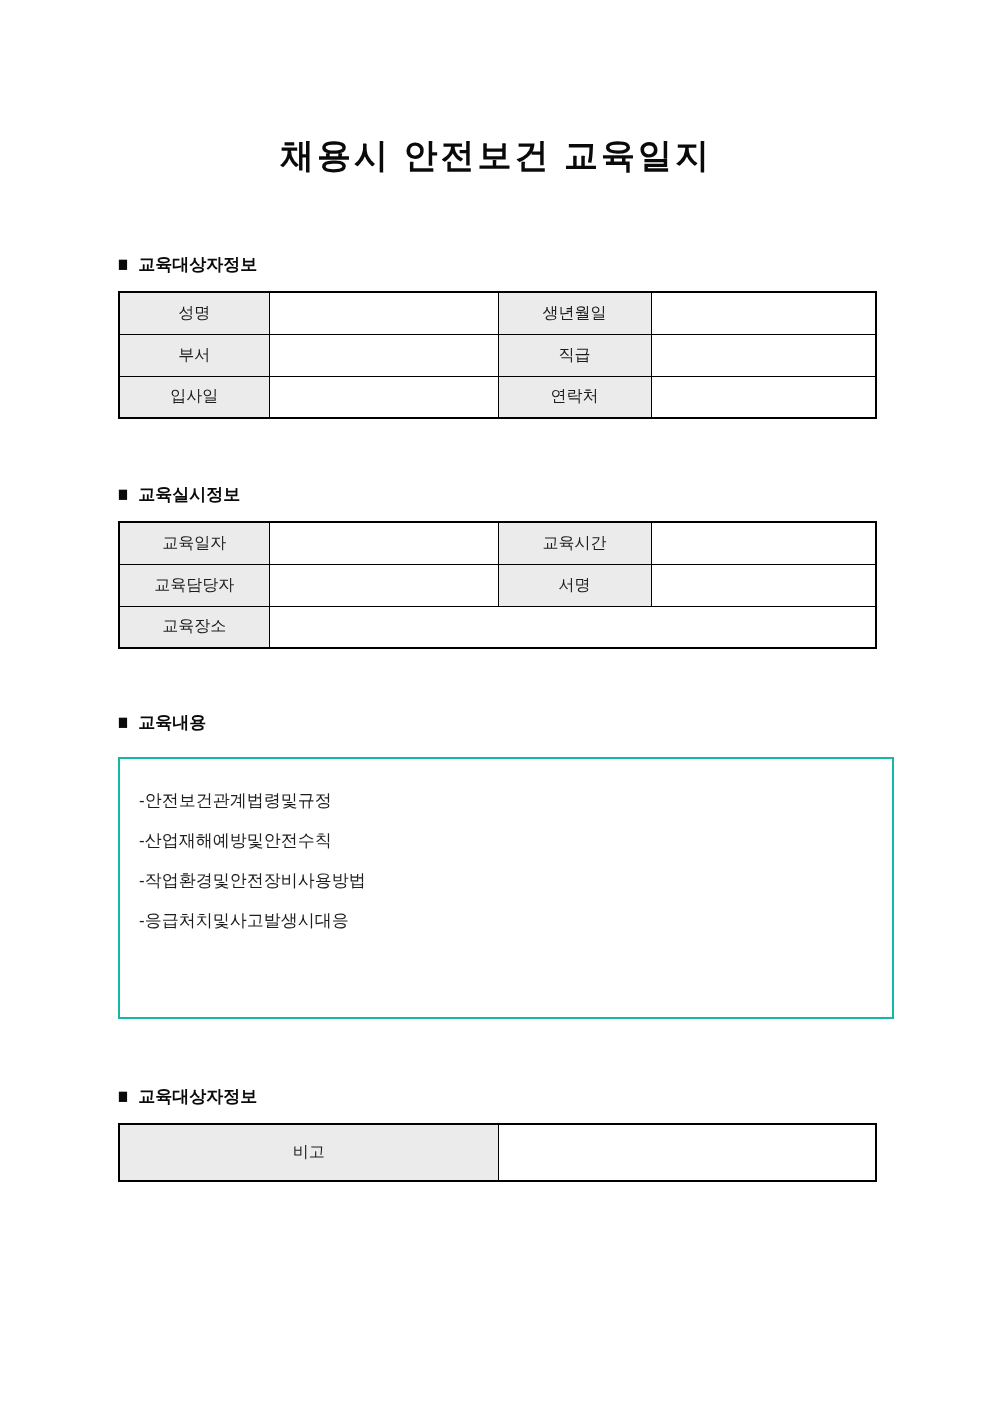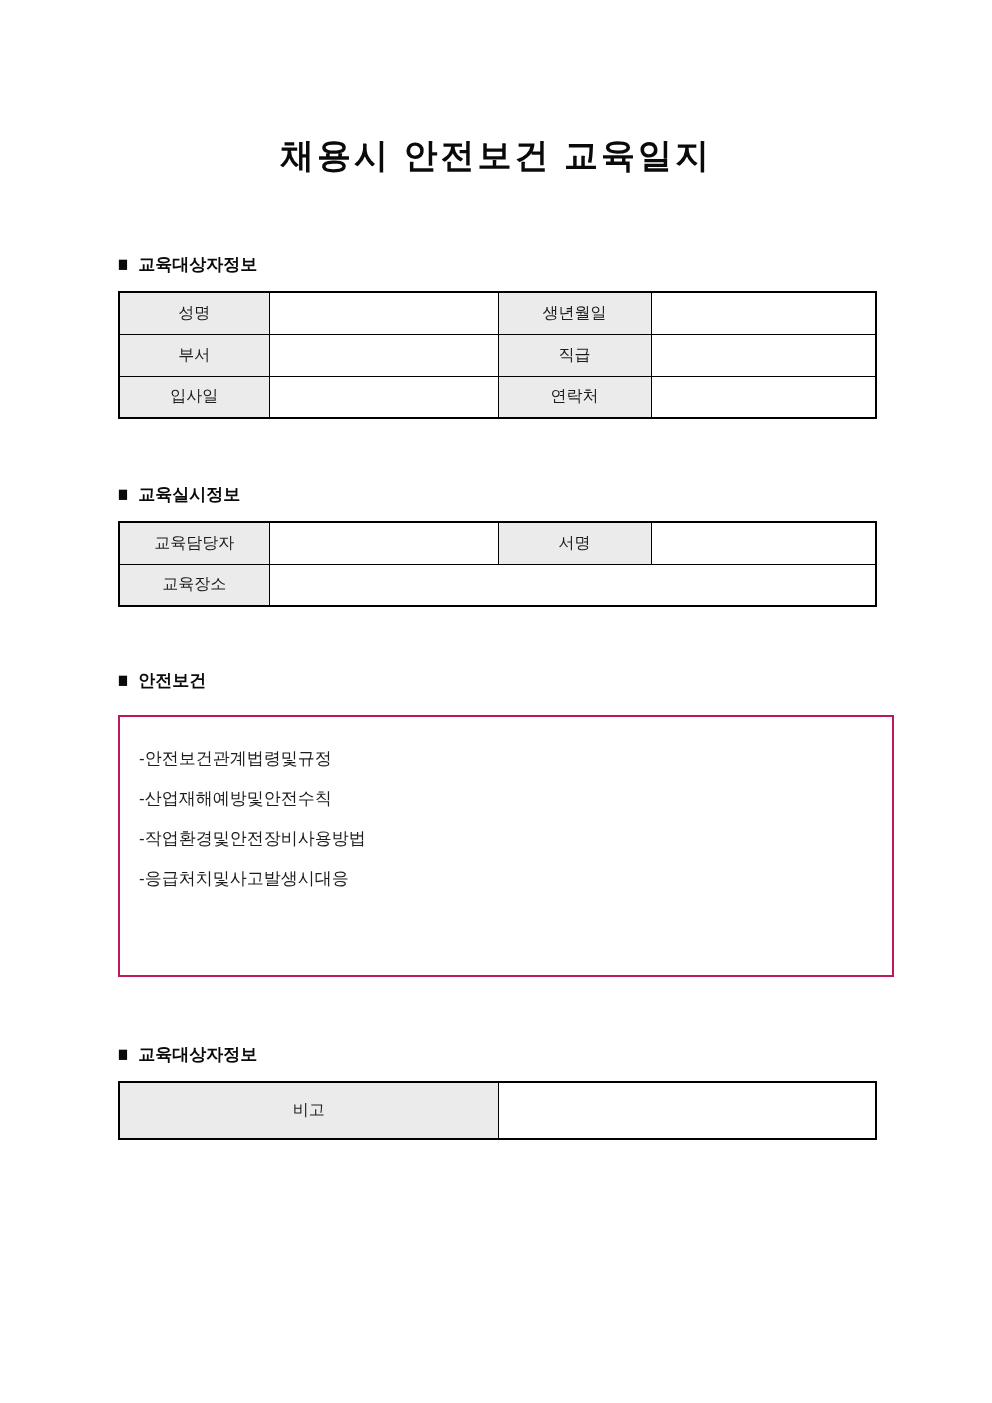--- a/index.html
+++ b/index.html
@@ -73,21 +73,21 @@
     background: #ffffff;
   }
   table.t-4col tr { height: 42px; }
   table.t-2col tr.r-top { height: 50px; }
   table.t-2col tr.r-bottom { height: 57px; padding-left: 18px; }
 
   .content-box {
     margin-top: 24px;
     width: 753px;
     height: 236px;
-    border: 2px solid #be185d;
+    border: 2px solid #14b8a6;
     box-sizing: content-box;
     padding: 22px 0 0 19px;
   }
   .content-line {
     font-size: 17px;
     line-height: 40px;
     color: #1c1c1c;
     white-space: nowrap;
   }
 </style>
@@ -141,35 +141,41 @@
 
     <table class="form-table t-4col">
       <colgroup>
           <col style="width:150px">
           <col style="width:229px">
           <col style="width:153px">
           <col style="width:225px">
         </colgroup>
       <tbody>
         <tr>
+          <td class="label">교육일자</td>
+          <td class="value"></td>
+          <td class="label">교육시간</td>
+          <td class="value"></td>
+        </tr>
+        <tr>
           <td class="label">교육담당자</td>
           <td class="value"></td>
           <td class="label">서명</td>
           <td class="value"></td>
         </tr>
         <tr>
           <td class="label">교육장소</td>
           <td class="value" colspan="3"></td>
         </tr>
       </tbody>
     </table>
 
     <div class="section-heading sec-3">
       <span class="marker">■</span>
-      <span>안전보건</span>
+      <span>교육내용</span>
     </div>
 
     <div class="content-box">
       <div class="content-line">-안전보건관계법령및규정</div>
       <div class="content-line">-산업재해예방및안전수칙</div>
       <div class="content-line">-작업환경및안전장비사용방법</div>
       <div class="content-line">-응급처치및사고발생시대응</div>
     </div>
 
     <div class="section-heading sec-4">

